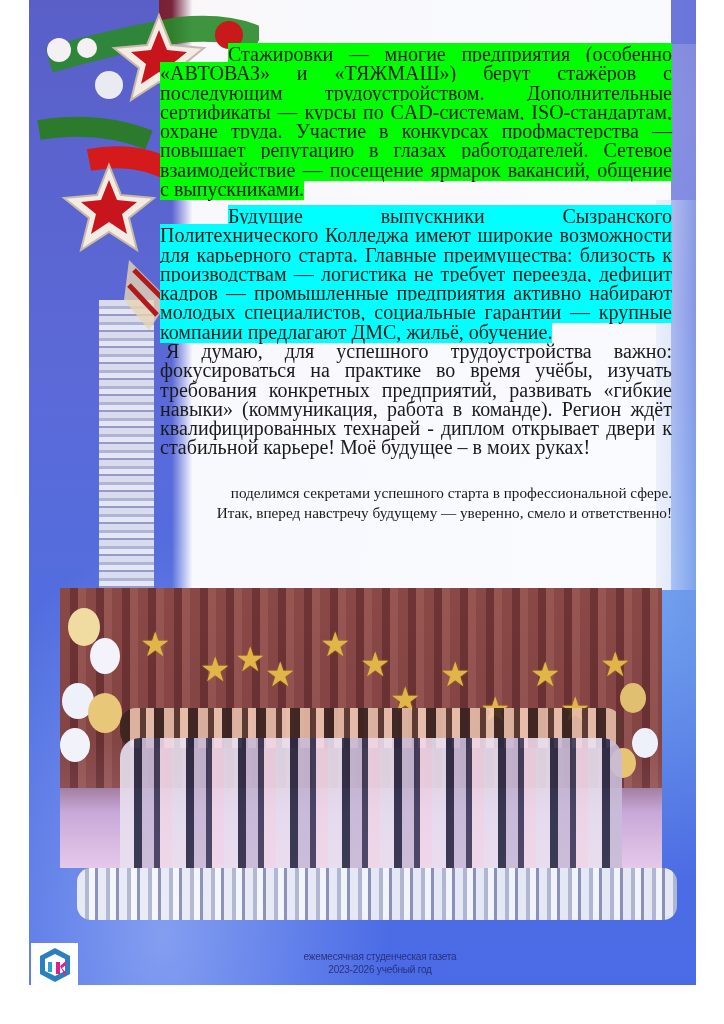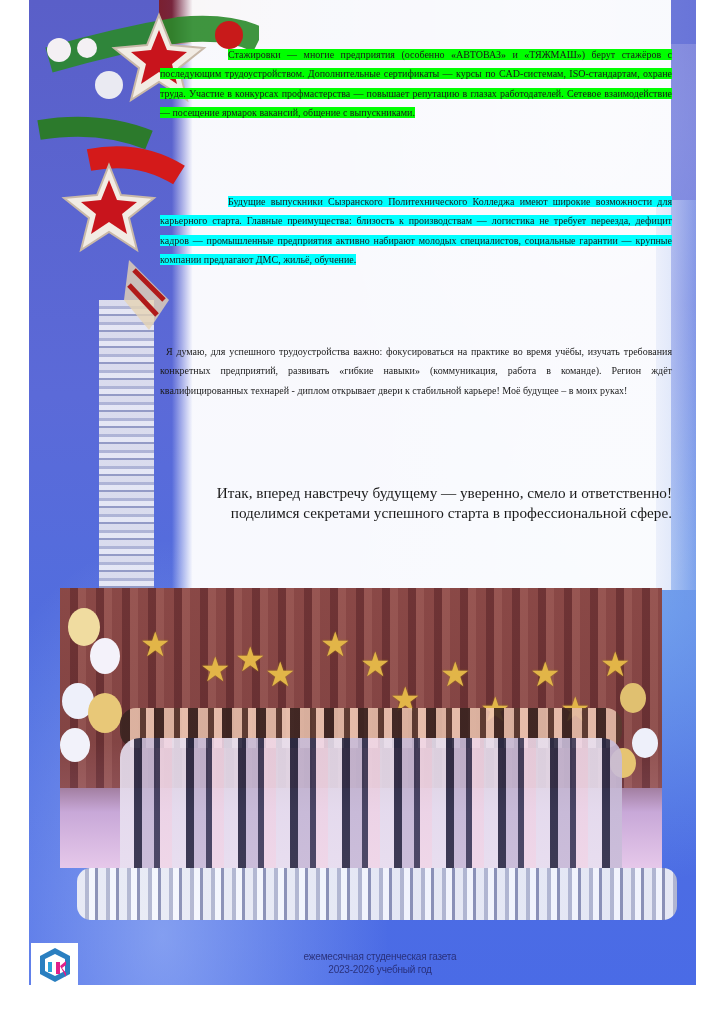--- a/index.html
+++ b/index.html
@@ -19,21 +19,21 @@
     background:repeating-linear-gradient(180deg,#e8e8f0 0 6px,#b8bcd6 6px 9px,#f4f4f8 9px 14px,#9aa0c4 14px 16px);
     opacity:0.9; }
   .frame-right { position:absolute; right:0px; top:200px; width:40px; height:390px;
     background:linear-gradient(90deg,rgba(230,235,250,0.7),rgba(150,180,240,0.4)); }
   .white-panel { position:absolute; left:122px; top:0; width:520px; height:590px;
     background:linear-gradient(90deg, rgba(255,255,255,0.0) 0%, rgba(255,255,255,0.0) 4%, rgba(255,255,255,0.96) 8%, rgba(255,255,255,0.96) 100%);
   }
   .panel-top { position:absolute; left:130px; top:0; width:560px; height:44px;
     background:linear-gradient(90deg,#7a2030 0%,#5560c8 30%,#7a86dc 70%,#6672d8 100%); }
 
-  .text-block { position:absolute; left:160px; width:512px; font-size:10px; line-height:19.3px; color:#1a1a1a; text-align:justify; }
+  .text-block { position:absolute; left:160px; width:512px; font-size:20px; line-height:19.3px; color:#1a1a1a; text-align:justify; }
   .hl-green { background:#00ff00; }
   .hl-cyan { background:#00ffff; }
   .para { margin:0; }
   .indent { display:inline-block; width:68px; }
 
   .invite { position:absolute; left:150px; top:483px; width:522px; text-align:right; font-size:15.2px; line-height:19.5px; color:#1a1a1a; }
 
   .photo { position:absolute; left:31px; top:588px; width:602px; height:280px; overflow:hidden;
     background:linear-gradient(180deg,#8a4a48 0%,#6e3a3c 30%,#5a3038 55%,#c8a8d8 80%,#e6c8ea 100%); }
   .curtain { position:absolute; top:0; height:200px; width:100%;
@@ -105,31 +105,31 @@
     <div class="crowd"></div>
   </div>
 
   <div class="banner"></div>
 </div>
 
 <div class="text-block" style="top:45px;">
   <p class="para"><span class="indent"></span><span class="hl-green">Стажировки — многие предприятия (особенно «АВТОВАЗ» и «ТЯЖМАШ») берут стажёров с последующим трудоустройством. Дополнительные сертификаты — курсы по CAD-системам, ISO-стандартам, охране труда. Участие в конкурсах профмастерства — повышает репутацию в глазах работодателей. Сетевое взаимодействие — посещение ярмарок вакансий, общение с выпускниками.</span></p>
 </div>
 
-<div class="text-block" style="top:192px;">
+<div class="text-block" style="top:207px;">
   <p class="para"><span class="indent"></span><span class="hl-cyan">Будущие выпускники Сызранского Политехнического Колледжа имеют широкие возможности для карьерного старта. Главные преимущества: близость к производствам — логистика не требует переезда, дефицит кадров — промышленные предприятия активно набирают молодых специалистов, социальные гарантии — крупные компании предлагают ДМС, жильё, обучение.</span></p>
 </div>
 
 <div class="text-block" style="top:342px;">
   <p class="para" style="text-indent:6px">Я думаю, для успешного трудоустройства важно: фокусироваться на практике во время учёбы, изучать требования конкретных предприятий, развивать «гибкие навыки» (коммуникация, работа в команде). Регион ждёт квалифицированных технарей - диплом открывает двери к стабильной карьере! Моё будущее – в моих руках!</p>
 </div>
 
 <div class="invite">
+  <div>поделимся секретами успешного старта в профессиональной сфере.</div>
   <div>Итак, вперед навстречу будущему — уверенно, смело и ответственно!</div>
-  <div>поделимся секретами успешного старта в профессиональной сфере.</div>
 </div>
 
 <div class="logo">
   <svg width="36" height="38" viewBox="0 0 36 38">
     <polygon points="18,2 33,10 33,28 18,36 3,28 3,10" fill="#2a7fc0"></polygon>
     <polygon points="18,8 28,13 28,25 18,30 8,25 8,13" fill="#ffffff"></polygon>
     <rect x="11" y="16" width="4" height="10" fill="#2aa0d8"></rect>
     <rect x="19" y="16" width="4" height="12" fill="#e0208a"></rect>
     <polygon points="23,20 29,15 29,19 25,22 29,27 29,31" fill="#e0208a"></polygon>
   </svg>

